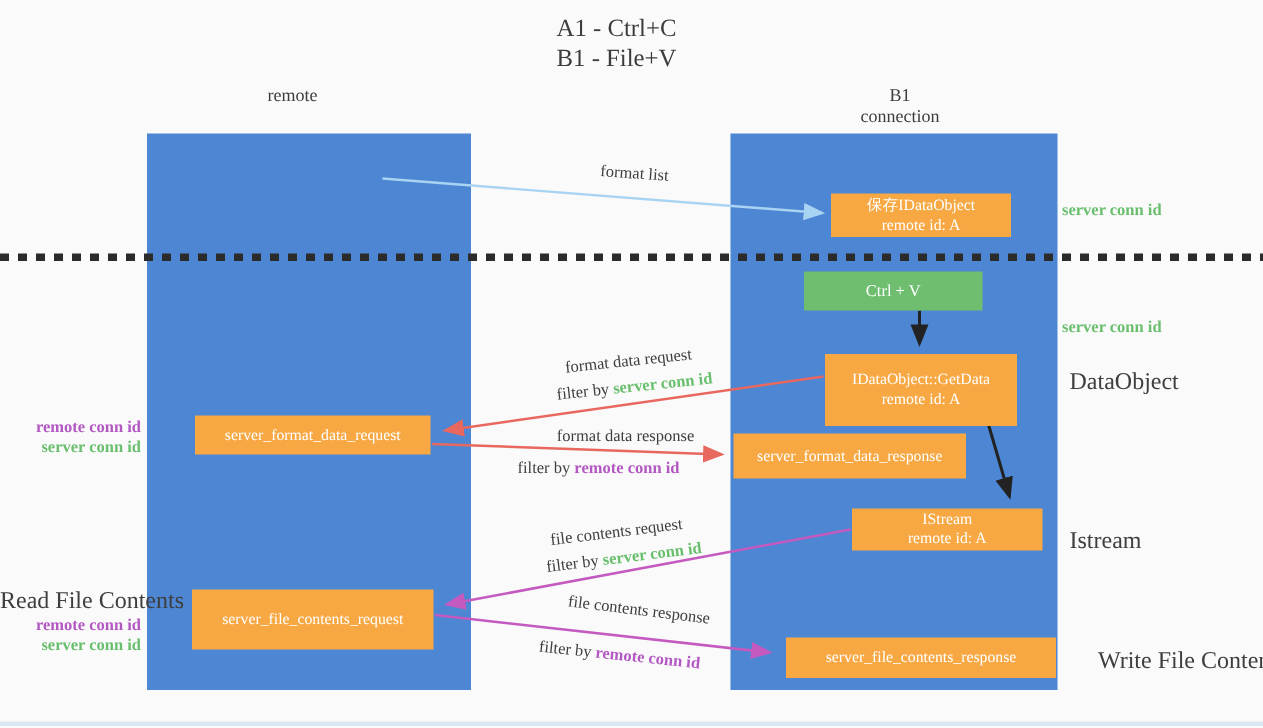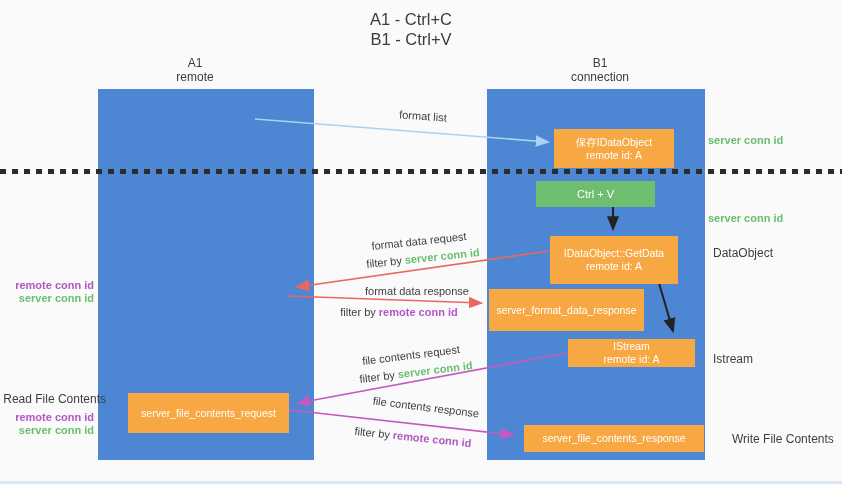--- a/index.html
+++ b/index.html
@@ -1,19 +1,19 @@
 <!DOCTYPE html>
 <html style="--background: #fafafa; --column_blue: #4d86d3; --box_green: #6fbe70; --box_orange: #f7a843; --arrow_red: #e8685f; --arrow_magenta: #c45ac0; --arrow_blue: #a9d3f2; --arrow_black: #222222; --text_green: #6abf6e; --text_purple: #b357c3; --text_dark: #3d3d3d;"><head>
 <meta charset="utf-8">
 <style>
   html,body { margin:0; padding:0; }
   .stage {
     position:relative; width:842px; height:485px; overflow:hidden;
     background:var(--background,#fafafa);
-    font-family:Liberation Sans, sans-serif;
+    font-family:Liberation Serif, serif;
     color:var(--text_dark,#3d3d3d);
   }
   .abs { position:absolute; }
   .title {
     left:296px; top:9px; width:230px; text-align:center;
     font-size:16.5px; line-height:20px; color:#3c3c3c;
   }
   .col-header {
     top:56px; width:120px; text-align:center;
     font-size:12px; line-height:14px; color:#3c3c3c;
@@ -33,38 +33,37 @@
   .box.green { background:var(--box_green,#6fbe70); }
   .box.orange { background:var(--box_orange,#f7a843); }
   .box.small-text { font-size:10.5px; }
   .flow-label {
     z-index:5; white-space:nowrap; font-size:11px; color:#3e3e3e;
     transform:translate(-50%,-50%) rotate(var(--rot,0deg));
   }
   .kw { font-weight:bold; }
   .kw.green { color:var(--text_green,#6abf6e); }
   .kw.purple { color:var(--text_purple,#b357c3); }
-  .side-label { z-index:5; white-space:nowrap; font-size:12px; color:#3e3e3e; }
+  .side-label { z-index:5; white-space:nowrap; font-size:16px; color:#3e3e3e; }
   .conn-label { z-index:5; white-space:nowrap; font-size:11px; font-weight:bold; text-align:right; }
   .conn-label.green { color:var(--text_green,#6abf6e); }
   .conn-label.purple { color:var(--text_purple,#b357c3); }
   .bottom-line { left:0; top:481px; width:842px; height:3px; background:#dbe7f3; z-index:0; }
 </style>
 </head>
 <body>
 
 <div class="stage">
 
   <div class="abs title">
     <div>A1 - Ctrl+C</div>
-    <div>B1 - Ctrl+V</div>
+    <div>B1 - File+V</div>
   </div>
 
   <div class="abs col-header" style="left:135px;">
-    <div>A1</div>
     <div>remote</div>
   </div>
   <div class="abs col-header" style="left:540px;">
     <div>B1</div>
     <div>connection</div>
   </div>
 
   <div class="abs lifeline" style="left:98px; width:216px;"></div>
   <div class="abs lifeline" style="left:487px; width:218px;"></div>
 
@@ -88,36 +87,39 @@
     <line x1="255" y1="119" x2="548" y2="142" stroke="var(--arrow_blue,#a9d3f2)" stroke-width="1.6" marker-end="url(#ah-blue)"></line>
     <line x1="613" y1="207" x2="613" y2="229" stroke="var(--arrow_black,#222)" stroke-width="2" marker-end="url(#ah-black)"></line>
     <line x1="549" y1="251" x2="297" y2="287" stroke="var(--arrow_red,#e8685f)" stroke-width="1.7" marker-end="url(#ah-red)"></line>
     <line x1="288" y1="296" x2="481" y2="303" stroke="var(--arrow_red,#e8685f)" stroke-width="1.7" marker-end="url(#ah-red)"></line>
     <line x1="654" y1="266" x2="673" y2="331" stroke="var(--arrow_black,#222)" stroke-width="2" marker-end="url(#ah-black)"></line>
     <line x1="567" y1="353" x2="298" y2="403" stroke="var(--arrow_magenta,#c45ac0)" stroke-width="1.7" marker-end="url(#ah-magenta)"></line>
     <line x1="290" y1="410" x2="513" y2="435" stroke="var(--arrow_magenta,#c45ac0)" stroke-width="1.7" marker-end="url(#ah-magenta)"></line>
   </svg>
 
 
-  <div class="abs box orange small-text" style="left:554px; top:129px; width:120px; height:39px;">
+  <div class="abs box orange small-text" style="left:554px; top:129px; width:120px; height:29px;">
     <div>保存IDataObject</div>
     <div>remote id: A</div>
   </div>
 
   <div class="abs box green" style="left:536px; top:181px; width:119px; height:26px;">
     <div>Ctrl + V</div>
   </div>
 
   <div class="abs box orange small-text" style="left:550px; top:236px; width:128px; height:48px;">
     <div>IDataObject::GetData</div>
     <div>remote id: A</div>
   </div>
 
+  <div class="abs box orange small-text" style="left:130px; top:277px; width:157px; height:26px;">
+    <div>server_format_data_request</div>
+  </div>
 
-  <div class="abs box orange small-text" style="left:489px; top:289px; width:155px; height:42px;">
+  <div class="abs box orange small-text" style="left:489px; top:289px; width:155px; height:30px;">
     <div>server_format_data_response</div>
   </div>
 
   <div class="abs box orange small-text" style="left:568px; top:339px; width:127px; height:28px;">
     <div>IStream</div>
     <div>remote id: A</div>
   </div>
 
   <div class="abs box orange small-text" style="left:128px; top:393px; width:161px; height:40px;">
     <div>server_file_contents_request</div>

